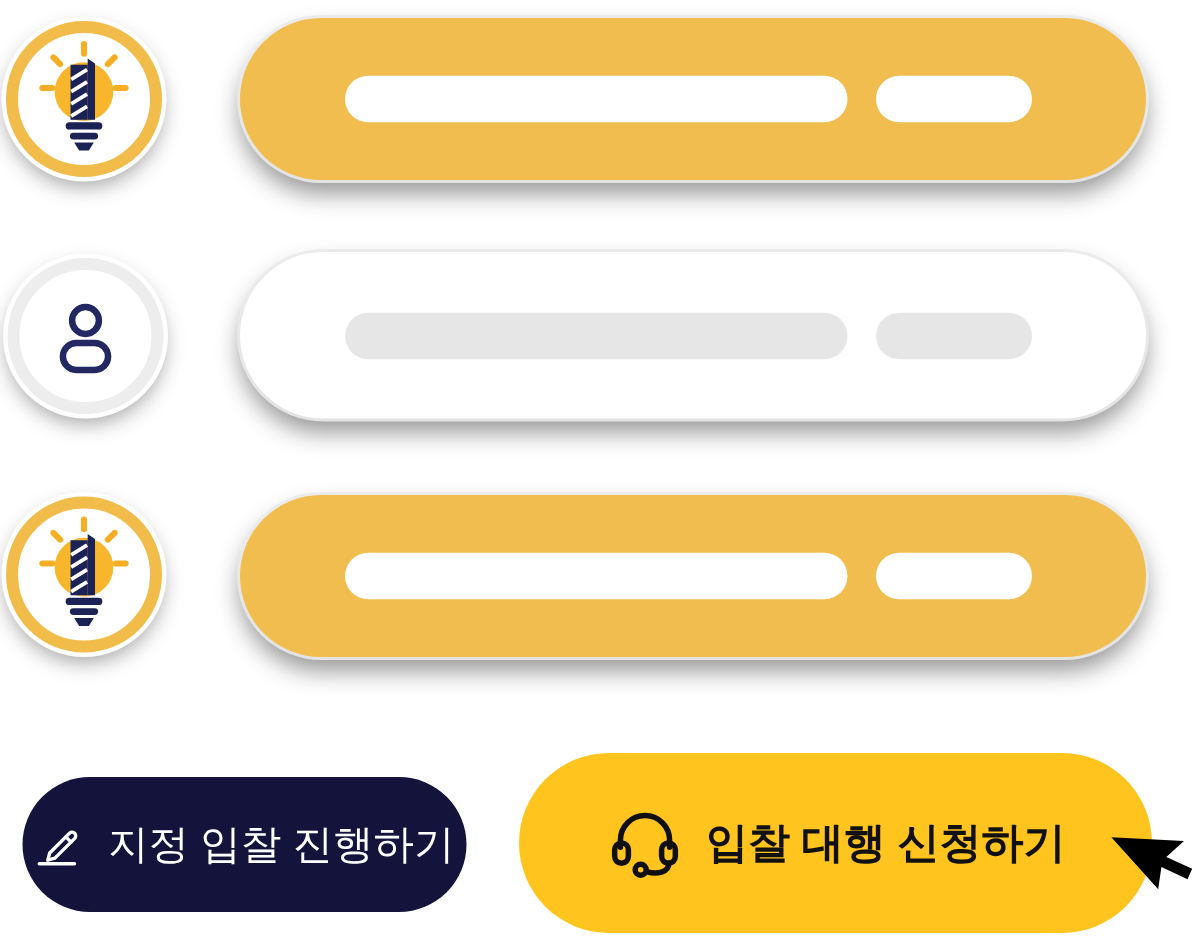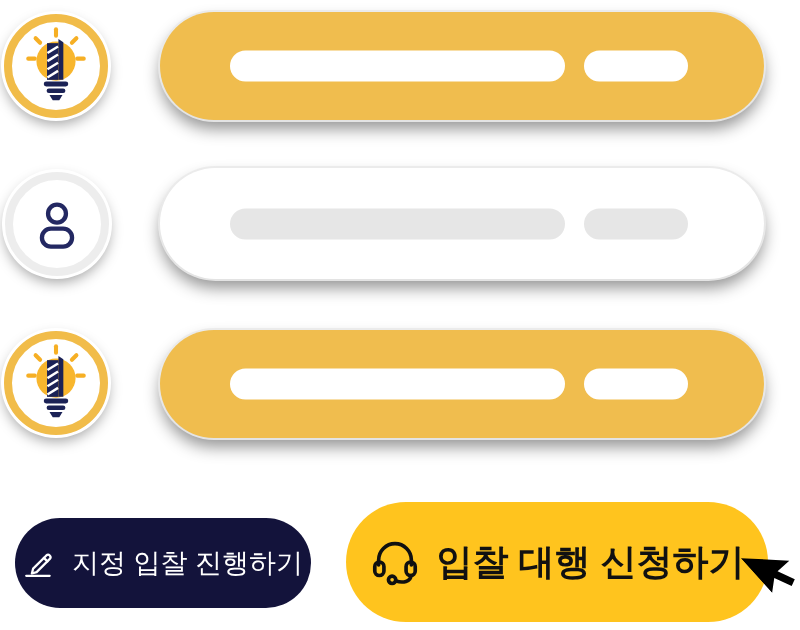--- a/index.html
+++ b/index.html
@@ -35,21 +35,21 @@
   .btn{
     position:absolute;display:flex;align-items:center;justify-content:center;
     border:none;cursor:pointer;font-family:inherit;white-space:nowrap;padding:0;
   }
   .btn-designate{
     left:15px;top:518px;width:296px;height:90px;border-radius:45px;
     background:#13133B;color:#FFFFFF;font-size:27px;font-weight:500;gap:17px;
   }
   .btn-apply{
     left:346px;top:502px;width:422px;height:120px;border-radius:60px;
-    background:#FFC41E;color:#111111;font-size:36px;font-weight:800;gap:15px;
+    background:#FFC41E;color:#111111;font-size:28px;font-weight:800;gap:15px;
   }
   .btn svg{flex:0 0 auto;}
   
   .cursor{
     position:absolute;left:741px;top:557px;
     transform:rotate(-42deg);transform-origin:1px 1px;
   }
 </style>
 </head>
 <body>

